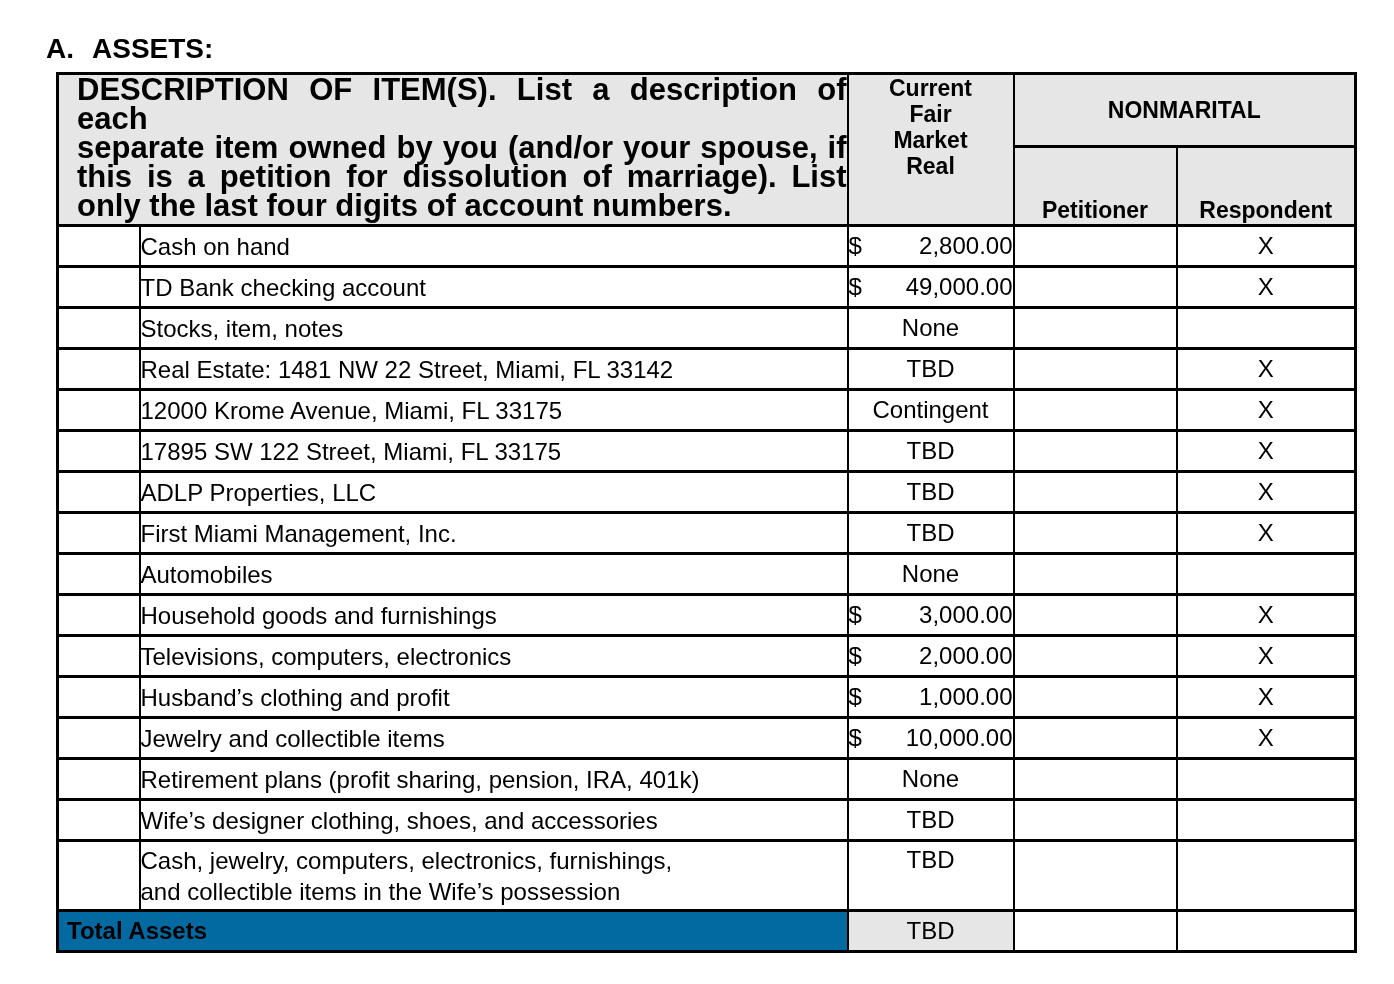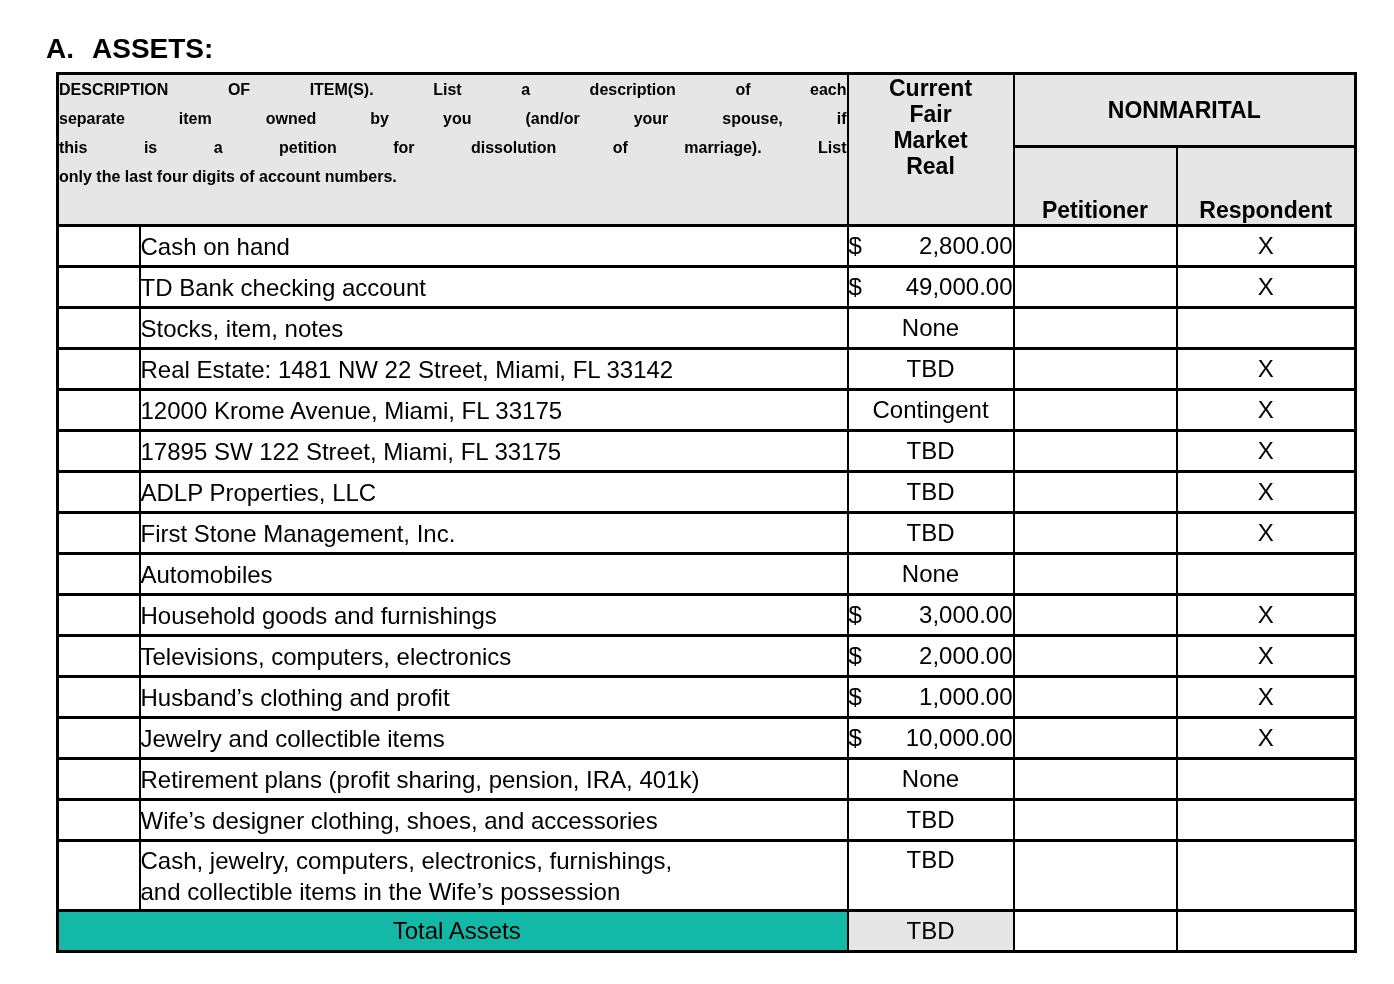--- a/index.html
+++ b/index.html
@@ -50,25 +50,26 @@
   tr.r    { height: 41px; }
   tr.r-tall { height: 70px; }
 
   .h-desc {
     vertical-align: top;
     padding: 9px 10px 0 12px;
     text-align: left;
   }
   .jline {
     font-weight: bold;
-    font-size: 16px;
+    font-size: 31px;
     line-height: 29px;
     text-align: justify;
     text-align-last: justify;
     white-space: normal;
+    padding-left: 18px;
   }
   .jline.last { text-align-last: left; }
 
   .h-val {
     vertical-align: top;
     text-align: center;
     padding-top: 13px;
     font-weight: bold;
     font-size: 23px;
     line-height: 26px;
@@ -102,24 +103,24 @@
   .c-val { padding: 0 8px 0 6px; }
   .c-val .vwrap {
     display: flex;
     justify-content: space-between;
     align-items: baseline;
   }
   .c-val.plain { text-align: center; padding: 0 8px; }
   .c-mark { text-align: center; }
 
   .total-row .total-label {
-    background: #14b8a6;
-    font-weight: normal;
+    background: #0369a1;
+    font-weight: bold;
     padding-left: 8px;
-    text-align: center;
+    text-align: left;
   }
   .total-row .total-val { background: #e6e6e6; }
 </style>
 </head>
 <body>
 
 <div class="page">
 
   <div class="doc-title">
     <span class="letter">A.</span>
@@ -218,21 +219,21 @@
       <tr class="r">
         <td class="c-check"></td>
         <td class="c-desc">ADLP Properties, LLC</td>
         <td class="c-val plain">TBD</td>
         <td class="c-mark"></td>
         <td class="c-mark">X</td>
       </tr>
 
       <tr class="r">
         <td class="c-check"></td>
-        <td class="c-desc">First Stone Management, Inc.</td>
+        <td class="c-desc">First Miami Management, Inc.</td>
         <td class="c-val plain">TBD</td>
         <td class="c-mark"></td>
         <td class="c-mark">X</td>
       </tr>
 
       <tr class="r">
         <td class="c-check"></td>
         <td class="c-desc">Automobiles</td>
         <td class="c-val plain">None</td>
         <td class="c-mark"></td>

